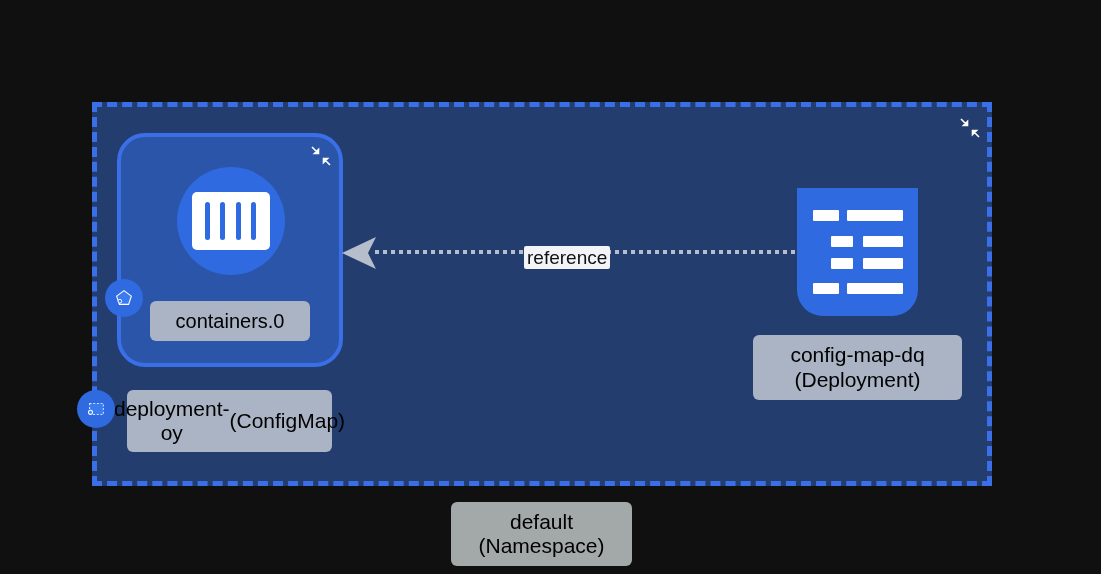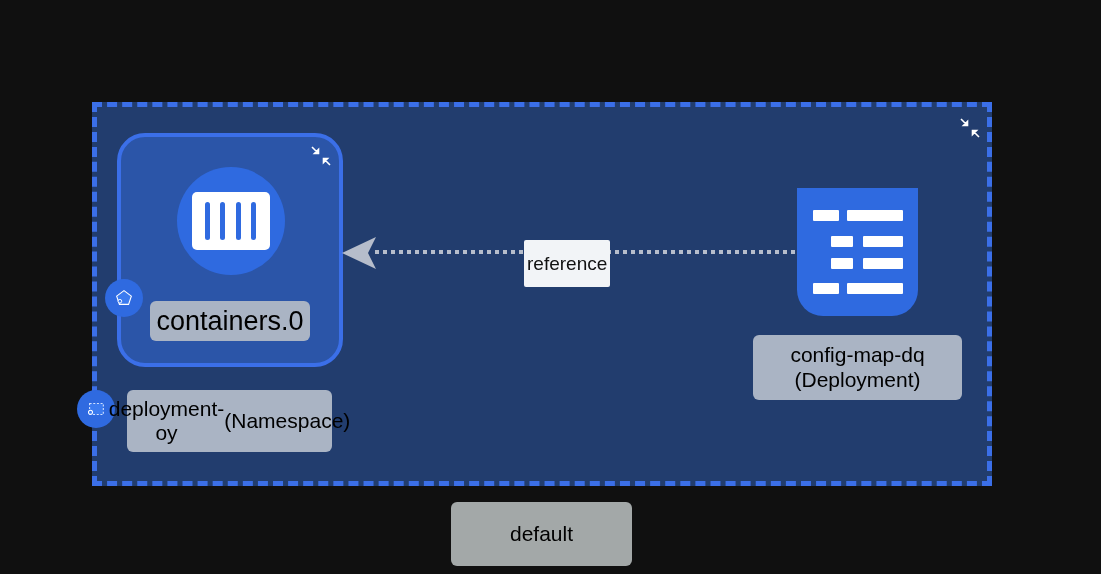--- a/index.html
+++ b/index.html
@@ -90,21 +90,21 @@
     left: 150px;
     top: 301px;
     width: 160px;
     height: 40px;
     background: #aab4c4;
     border-radius: 6px;
     display: flex;
     align-items: center;
     justify-content: center;
     color: #000;
-    font-size: 27px;
+    font-size: 20px;
     box-sizing: border-box;
   }
 
   
   .pod-circle {
     position: absolute;
     left: 177px;
     top: 167px;
     width: 108px;
     height: 108px;
@@ -205,25 +205,25 @@
   .edge-arrow {
     position: absolute;
     left: 341px;
     top: 236px;
     width: 36px;
     height: 34px;
   }
   .edge-label {
     position: absolute;
     left: 524px;
-    top: 240px;
+    top: 246px;
     color: #111;
     font-size: 19px;
     background: #f2f4f7;
-    padding: 12px 3px;
+    padding: 0 3px;
     border-radius: 2px;
     line-height: 23px;
     white-space: nowrap;
   }
 
   
   .collapse-icon {
     position: absolute;
     width: 22px;
     height: 22px;
@@ -281,21 +281,21 @@
 
   <div class="badge badge-deployment">
     <svg viewBox="0 0 24 24" width="22" height="22" aria-hidden="true">
       <rect x="5" y="6" width="15" height="12" fill="#3b7bf0" stroke="#cfe0ff" stroke-width="1.2" stroke-dasharray="2.2 1.8"></rect>
       <circle cx="6" cy="15.5" r="2.2" fill="#3b7bf0" stroke="#ffffff" stroke-width="1.1"></circle>
     </svg>
   </div>
 
   <div class="group-label">
     <span>deployment-oy</span>
-    <span>(Namespace)</span>
+    <span>(ConfigMap)</span>
   </div>
 
   <div class="cm-icon">
     <span style="left:16px;  top:22px; width:26px;"></span>
     <span style="left:50px;  top:22px; width:56px;"></span>
     <span style="left:34px;  top:48px; width:22px;"></span>
     <span style="left:66px;  top:48px; width:40px;"></span>
     <span style="left:34px;  top:70px; width:22px;"></span>
     <span style="left:66px;  top:70px; width:40px;"></span>
     <span style="left:16px;  top:95px; width:26px;"></span>
@@ -310,15 +310,16 @@
   <div class="edge-line"></div>
   <div class="edge-arrow">
     <svg viewBox="0 0 36 34" width="36" height="34" aria-hidden="true">
       <path d="M1 17 L35 1 L27 17 L35 33 Z" fill="#b6bdcb"></path>
     </svg>
   </div>
   <div class="edge-label">reference</div>
 
   <div class="ns-label">
     <span>default</span>
+    <span>(Namespace)</span>
   </div>
 
 </div>
 
 </body></html>

